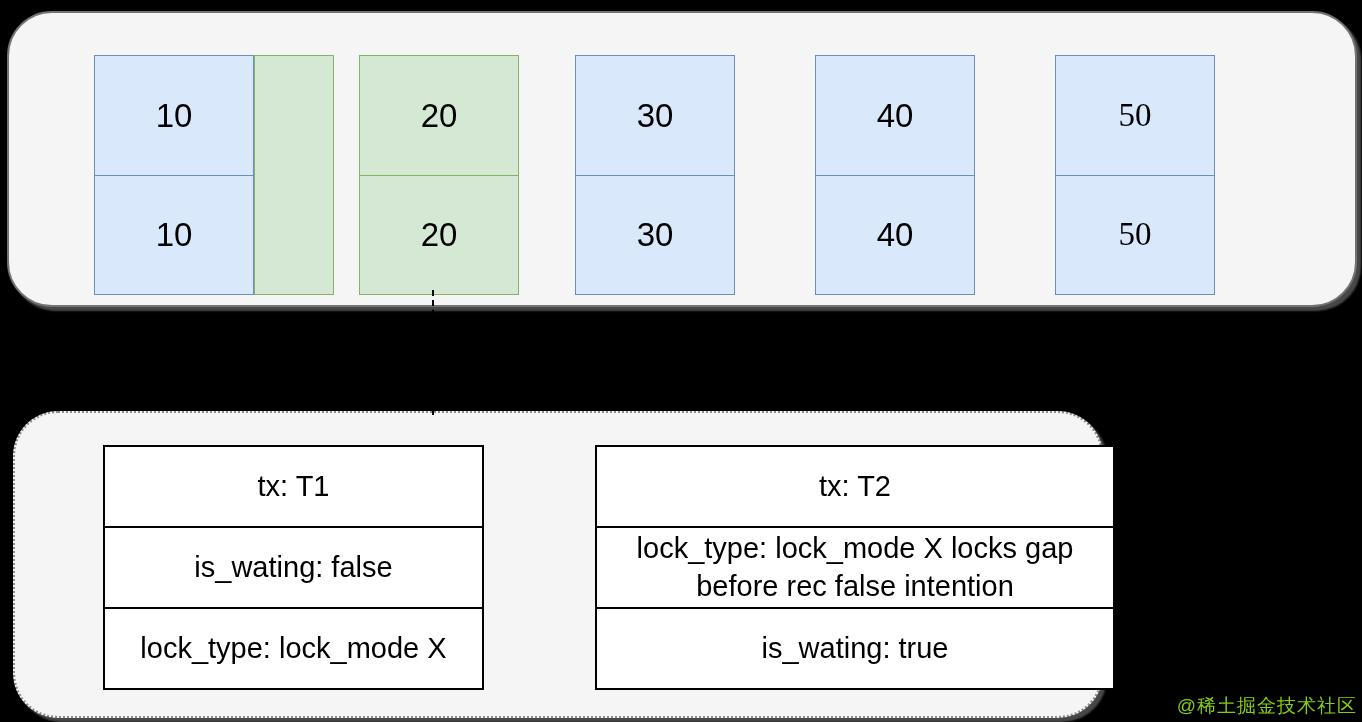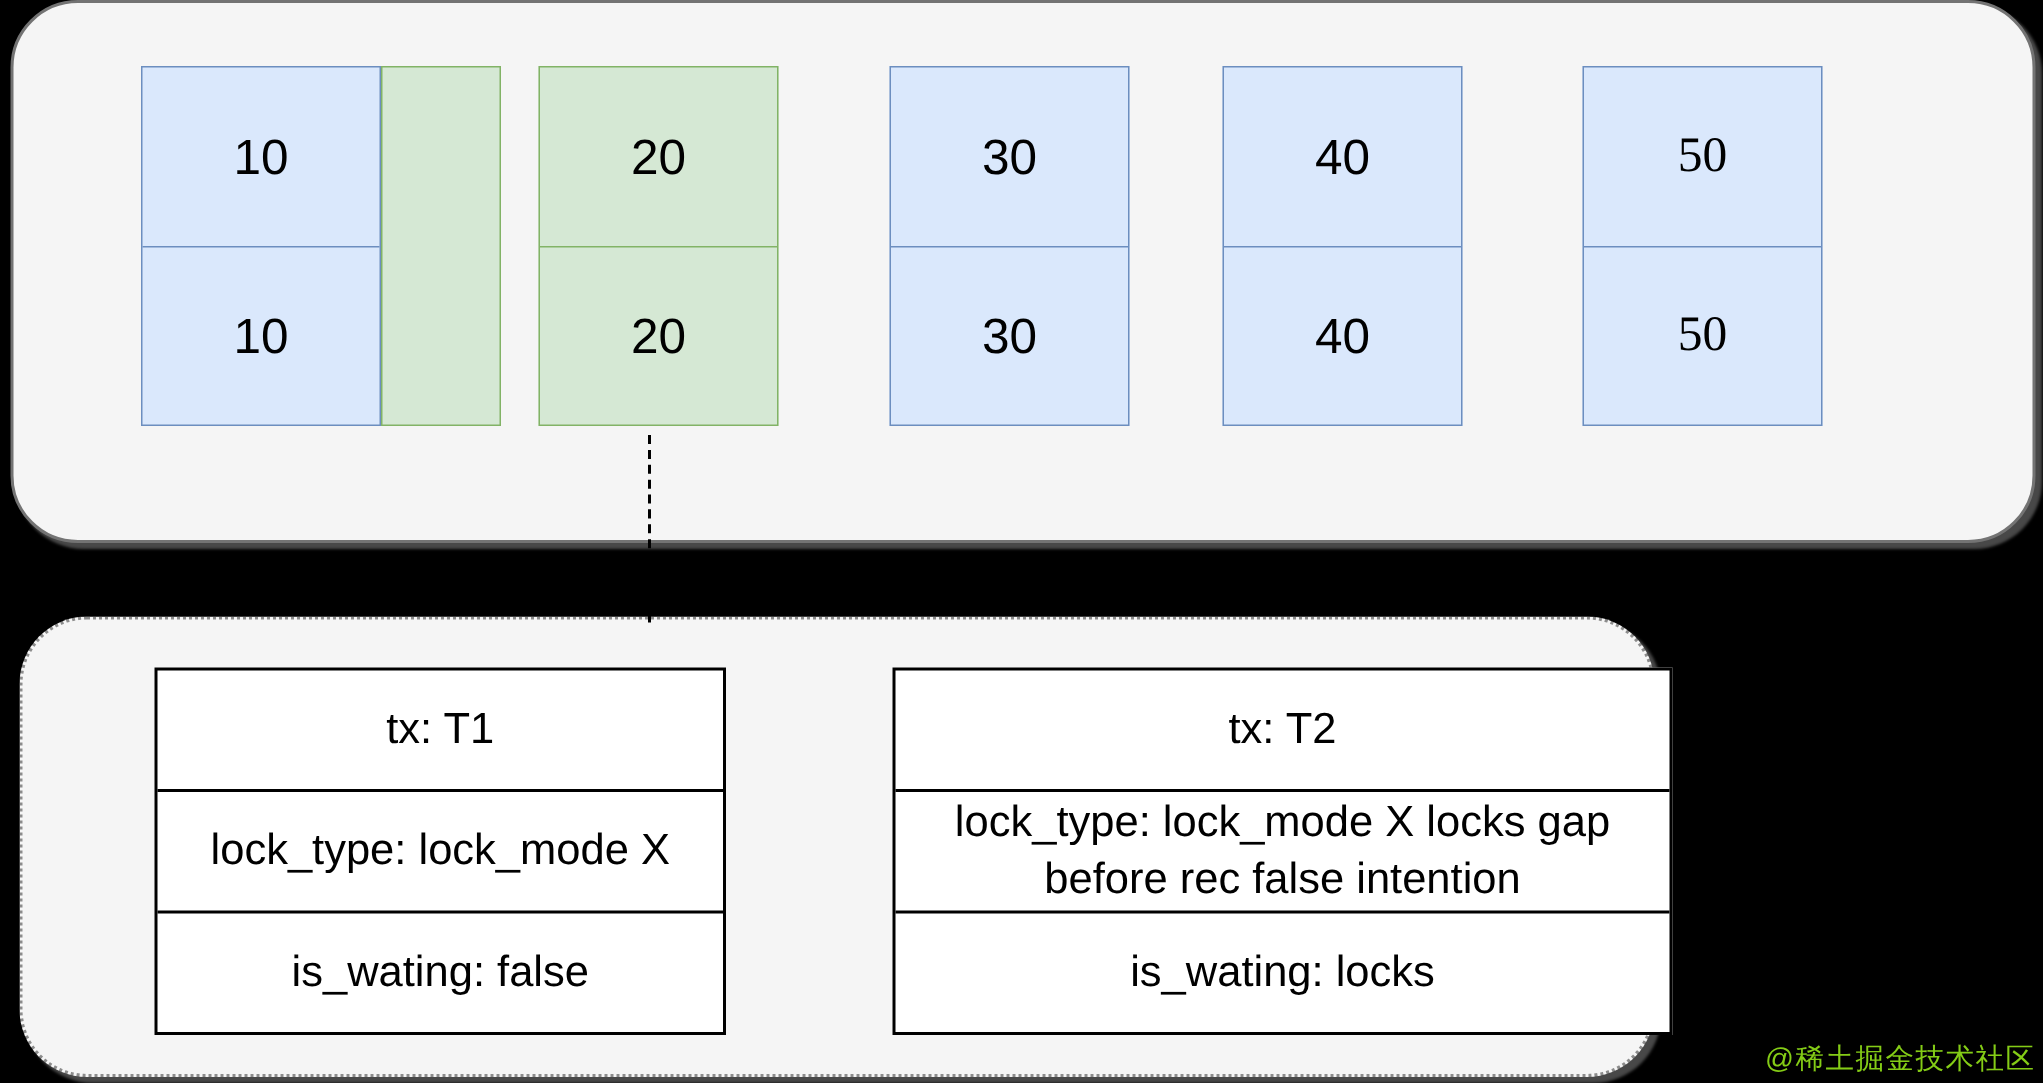--- a/index.html
+++ b/index.html
@@ -20,23 +20,23 @@
   
   .panel {
     position: absolute;
     background: #f5f5f5;
     border-radius: 45px;
     box-sizing: border-box;
     box-shadow: 4px 4px 2px rgba(160,160,160,0.45);
   }
   .panel-top {
     left: 7px;
-    top: 0;
+    top: 11px;
     width: 1350px;
-    height: 362px;
+    height: 296px;
     border: 2px solid #737373;
     padding-left: 36px;
   }
   .panel-bottom {
     left: 13px;
     top: 411px;
     width: 1090px;
     height: 307px;
     border: 2px dotted #8c8c8c;
   }
@@ -61,21 +61,21 @@
     font-size: 33px;
     line-height: 1;
   }
   .col.blue  .cell:first-child { border-bottom: 1.5px solid #6c8ebf; }
   .col.green .cell:first-child { border-bottom: 1.5px solid #82b366; }
   .col.gapcol { width: 80px; }
 
   .c-b10 { left: 85px;  }
   .c-gap { left: 245px; }
   .c-g20 { left: 325px; margin-left: 25px; }
-  .c-b30 { left: 566px; margin-left: 18px; }
+  .c-b30 { left: 566px; }
   .c-b40 { left: 806px; }
   .c-b50 { left: 1046px; font-family: Liberation Serif, serif; }
 
   
   .connector {
     position: absolute;
     left: 432px;
     top: 290px;
     height: 125px;
     width: 0;
@@ -155,27 +155,27 @@
     </div>
 
   </div>
 
   <div class="connector"></div>
 
   <div class="panel panel-bottom">
 
     <div class="lock-table t1">
       <div class="trow">tx: T1</div>
+      <div class="trow">is_wating: false</div>
       <div class="trow">lock_type: lock_mode X</div>
-      <div class="trow">is_wating: false</div>
     </div>
 
     <div class="lock-table t2">
       <div class="trow">tx: T2</div>
       <div class="trow">lock_type: lock_mode X locks gap before rec false intention</div>
-      <div class="trow">is_wating: locks</div>
+      <div class="trow">is_wating: true</div>
     </div>
 
   </div>
 
   <div class="watermark">@稀土掘金技术社区</div>
 
 </div>
 
 </body></html>

